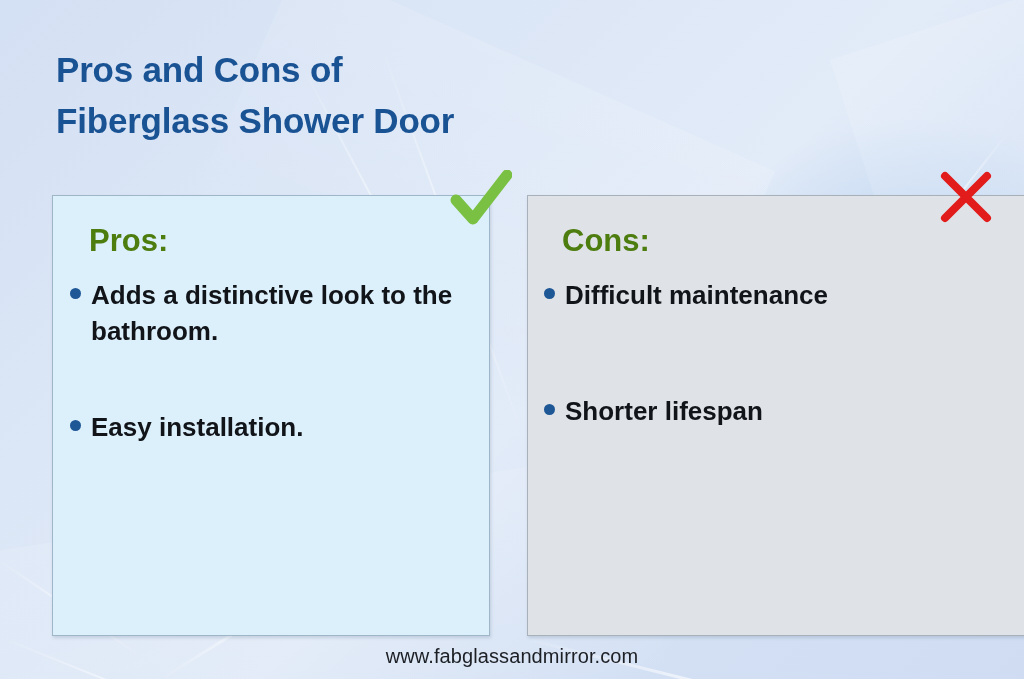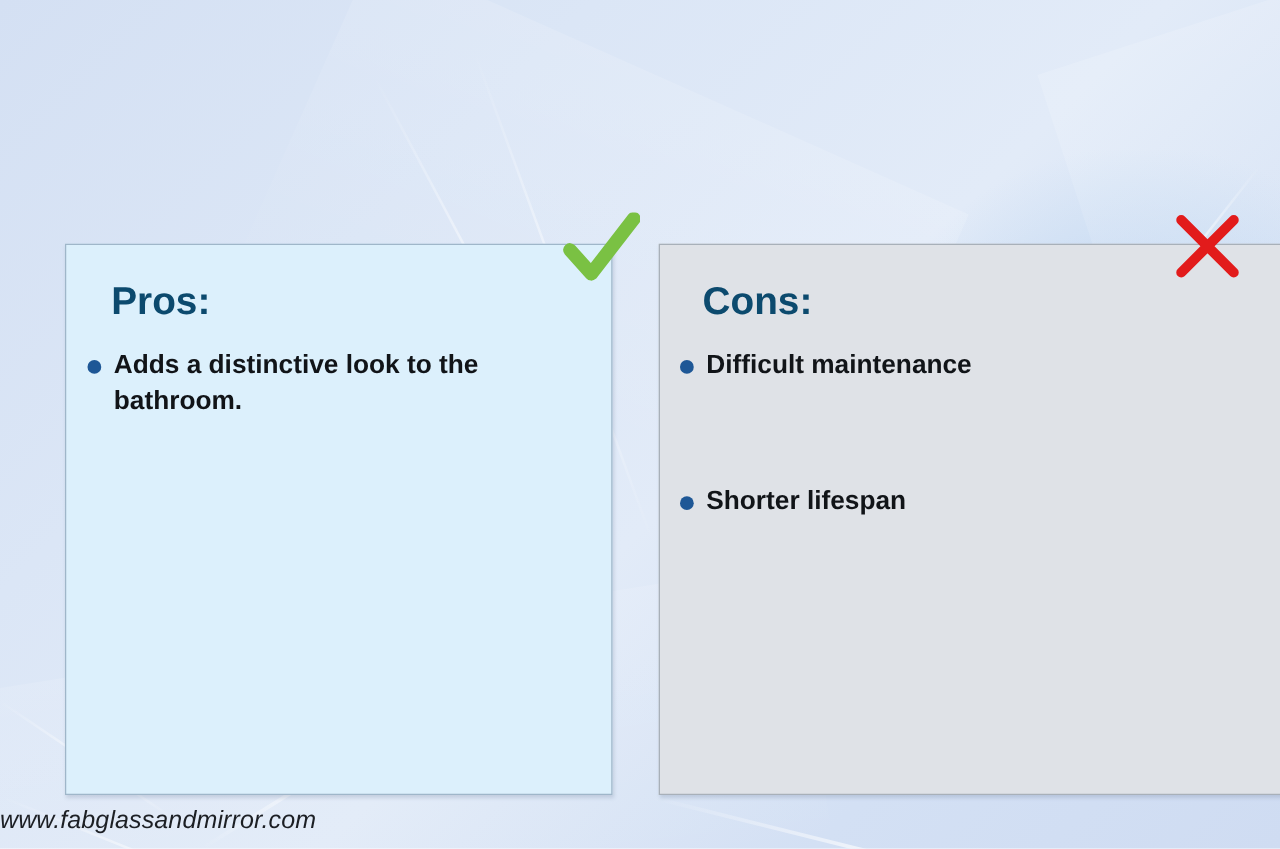--- a/index.html
+++ b/index.html
@@ -88,21 +88,21 @@
     top: 195px;
     width: 520px;
     height: 441px;
     background: #dfe2e7;
     border-color: #a8b0b9;
   }
 
   .card-heading {
     position: absolute;
     top: 27px;
-    color: #0c4a6e;
+    color: #4d7c0f;
     font-size: 31px;
     font-weight: bold;
   }
   .card.pros .card-heading { left: 36px; }
   .card.cons .card-heading { left: 34px; }
 
   .bullets {
     position: absolute;
     list-style: none;
     margin: 0;
@@ -110,21 +110,21 @@
     top: 82px;
     right: 12px;
   }
   .card.pros .bullets { left: 14px; }
   .card.cons .bullets { left: 13px; }
 
   .bullet {
     position: relative;
     padding-left: 24px;
     color: #111418;
-    font-size: 21px;
+    font-size: 26px;
     font-weight: bold;
     line-height: 1.37;
   }
   .card.pros .bullet { margin-bottom: 61px; }
   .card.cons .bullet { margin-bottom: 80px; }
   .bullet:last-child { margin-bottom: 0; }
 
   .bullet::before {
     content: "";
     position: absolute;
@@ -143,25 +143,25 @@
   }
   .mark.check { left: 450px; top: 170px; width: 62px; height: 56px; }
   .mark.cross { left: 937px; top: 170px; width: 58px; height: 54px; }
 
   
   .footer-url {
     position: absolute;
     left: 0;
     right: 0;
     top: 645px;
+    text-align: center;
     color: #1c1f24;
     font-size: 20px;
     font-weight: normal;
     letter-spacing: 0.1px;
-    font-style: italic;
   }
 </style>
 </head>
 <body>
 
 <div id="canvas">
 
   <div class="bg-layer">
     <div class="glow-right"></div>
     <div class="glow-right2"></div>
@@ -175,25 +175,28 @@
     <div class="streak thick" style="left:862px; top:352px; width:230px; transform: rotate(-20deg);"></div>
     <div class="streak" style="left:880px; top:452px; width:190px; transform: rotate(-13deg);"></div>
     <div class="streak soft" style="left:915px; top:250px; width:150px; transform: rotate(-52deg);"></div>
     <div class="streak thick" style="left:160px; top:678px; width:360px; transform: rotate(-32deg);"></div>
     <div class="streak thick" style="left:520px; top:636px; width:520px; transform: rotate(14deg);"></div>
     <div class="streak soft" style="left:0px; top:560px; width:170px; transform: rotate(34deg);"></div>
     <div class="streak soft" style="left:0px; top:636px; width:250px; transform: rotate(22deg);"></div>
     <div class="streak soft" style="left:900px; top:540px; width:180px; transform: rotate(24deg);"></div>
   </div>
 
+  <div class="title">Pros and Cons of
+Fiberglass Shower Door</div>
 
   <div class="card pros">
     <div class="card-heading">Pros:</div>
     <ul class="bullets">
       <li class="bullet">Adds a distinctive look to the bathroom.</li>
+      <li class="bullet">Easy installation.</li>
     </ul>
   </div>
 
   <div class="card cons">
     <div class="card-heading">Cons:</div>
     <ul class="bullets">
       <li class="bullet">Difficult maintenance</li>
       <li class="bullet">Shorter lifespan</li>
     </ul>
   </div>

